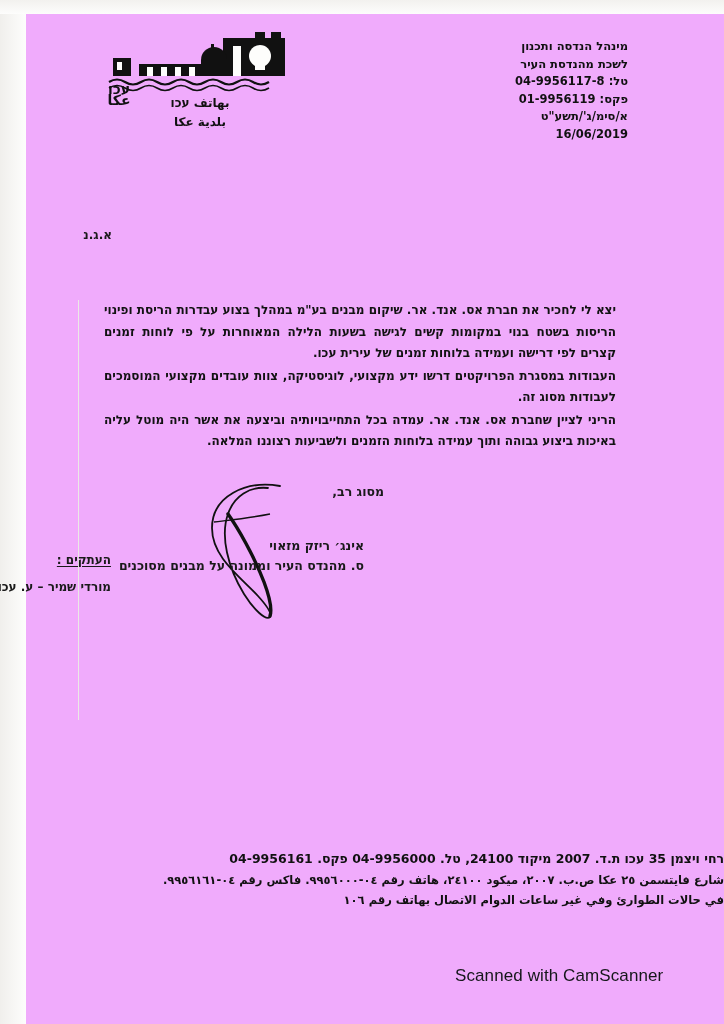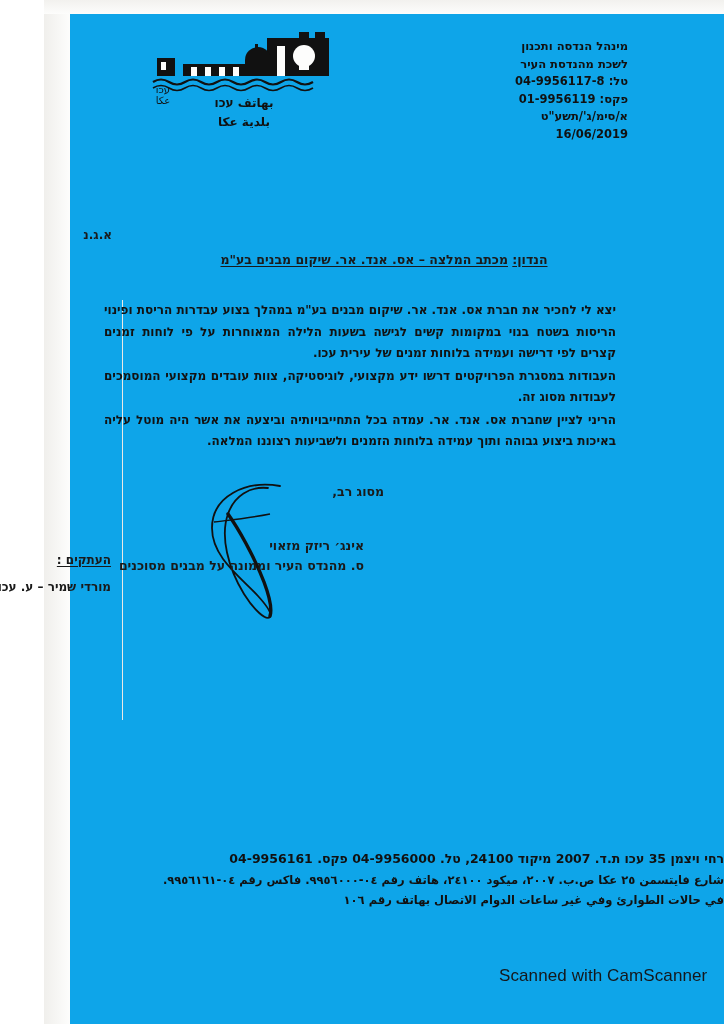--- a/index.html
+++ b/index.html
@@ -12,22 +12,21 @@
     height: 1024px;
     position: relative;
     font-family: "Liberation Serif", serif;
     color: #1a1a1a;
     overflow: hidden;
   }
 
   .page {
     position: absolute;
     inset: 0;
-    background: #0ea5e9;
-    margin-left: 44px;
+    background: #f0abfc;
   }
 
   
   .scan-edge-left {
     position: absolute;
     left: 0; top: 0; bottom: 0;
     width: 26px;
     background: linear-gradient(to right, #f0efec, #fdfdfc);
   }
   .scan-edge-top {
@@ -81,22 +80,22 @@
     font-size: 12px;
     line-height: 16px;
     color: #111;
   }
   .crest-side {
     position: absolute;
     left: 6px;
     top: 54px;
     width: 26px;
     font-family: "DejaVu Sans", sans-serif;
-    font-weight: 400;
-    font-size: 10px;
+    font-weight: 700;
+    font-size: 14px;
     line-height: 11px;
     color: #111;
   }
 
   
   .salutation {
     position: absolute;
     top: 228px;
     right: 612px;
     font-family: "DejaVu Sans", sans-serif;
@@ -281,24 +280,20 @@
     <div class="crest-names">بهاتف עכו</div>
     <div class="crest-names">بلدية عكا</div>
     <div class="crest-side">
       <div>עכו</div>
       <div>عكا</div>
     </div>
   </div>
 
   <div class="salutation">א.ג.נ</div>
 
-  <div class="subject">
-    <span>הנדון:</span>
-    <span>מכתב המלצה – אס. אנד. אר. שיקום מבנים בע"מ</span>
-  </div>
 
   <div class="para">
     <p>יצא לי לחכיר  את חברת אס. אנד. אר. שיקום מבנים בע"מ במהלך בצוע עבדרות הריסת ופינוי הריסות בשטח בנוי במקומות קשים לגישה בשעות הלילה המאוחרות על פי לוחות זמנים קצרים לפי דרישה ועמידה בלוחות זמנים של עירית עכו.</p>
     <p>העבודות במסגרת הפרויקטים דרשו ידע מקצועי, לוגיסטיקה, צוות עובדים מקצועי המוסמכים לעבודות מסוג זה.</p>
     <p>הריני לציין שחברת אס. אנד. אר. עמדה בכל התחייבויותיה וביצעה את אשר היה מוטל עליה באיכות ביצוע גבוהה ותוך עמידה בלוחות הזמנים ולשביעות רצוננו המלאה.</p>
   </div>
 
   <div class="closing">מסוג רב,</div>
 
   <div class="signature">

